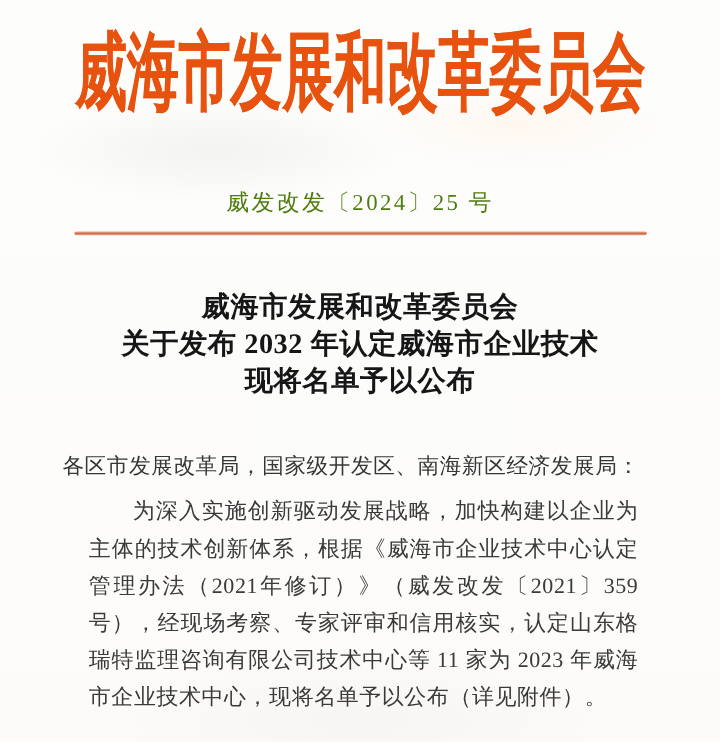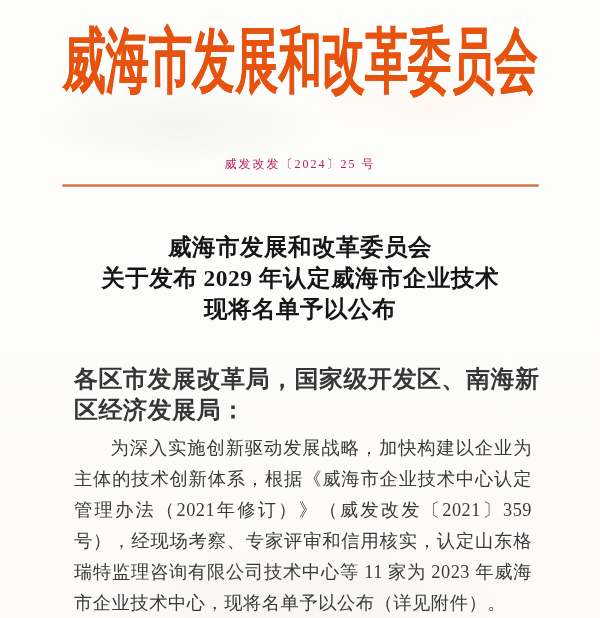--- a/index.html
+++ b/index.html
@@ -31,23 +31,23 @@
     white-space: nowrap;
     letter-spacing: 0px;
     transform: scale(0.72, 1.18);
     transform-origin: 50% 50%;
     text-shadow: 0.5px 0 0 #e7520e;
   }
 
   .doc-number {
     margin-top: 50px;
     text-align: center;
-    font-size: 12px;
+    font-size: 19px;
     letter-spacing: 2px;
-    color: #be185d;
+    color: #4d7c0f;
   }
 
   .divider {
     margin: 11px auto 0 auto;
     width: 477px;
     height: 3px;
     border-radius: 2px;
     background: linear-gradient(180deg, #e9a98c 0%, #c96a45 55%, #e3a械 100%);
     background: linear-gradient(180deg, #e9a98c 0%, #c96a45 60%, #e7b49c 100%);
   }
@@ -56,26 +56,25 @@
     margin-top: 45px;
     text-align: center;
     font-weight: bold;
     font-size: 23.5px;
     line-height: 31px;
     color: #161616;
     letter-spacing: 0.5px;
   }
 
   .salutation {
-    margin: 39px 56px 0 74px;
-    font-size: 24px;
+    margin: 39px 56px 0 52px;
+    font-size: 18px;
     line-height: 31px;
     color: #363636;
     letter-spacing: 0.5px;
-    font-weight: bold;
   }
 
   .body-paragraph {
     margin: 7px 68px 0 74px;
     font-size: 18.3px;
     line-height: 31px;
     color: #3a3a3a;
     text-align: justify;
     text-indent: 2em;
     letter-spacing: 0.5px;
@@ -89,21 +88,21 @@
   <div class="agency-header">
     <span class="inner">威海市发展和改革委员会</span>
   </div>
 
   <div class="doc-number">威发改发〔2024〕25 号</div>
 
   <div class="divider"></div>
 
   <div class="doc-title">
     <div>威海市发展和改革委员会</div>
-    <div>关于发布 2029 年认定威海市企业技术</div>
+    <div>关于发布 2032 年认定威海市企业技术</div>
     <div>现将名单予以公布</div>
   </div>
 
   <div class="salutation">各区市发展改革局，国家级开发区、南海新区经济发展局：</div>
 
   <p class="body-paragraph">为深入实施创新驱动发展战略，加快构建以企业为主体的技术创新体系，根据《威海市企业技术中心认定管理办法（2021年修订）》（威发改发〔2021〕359 号），经现场考察、专家评审和信用核实，认定山东格瑞特监理咨询有限公司技术中心等 11 家为 2023 年威海市企业技术中心，现将名单予以公布（详见附件）。</p>
 
 </div>
 
 </body></html>

